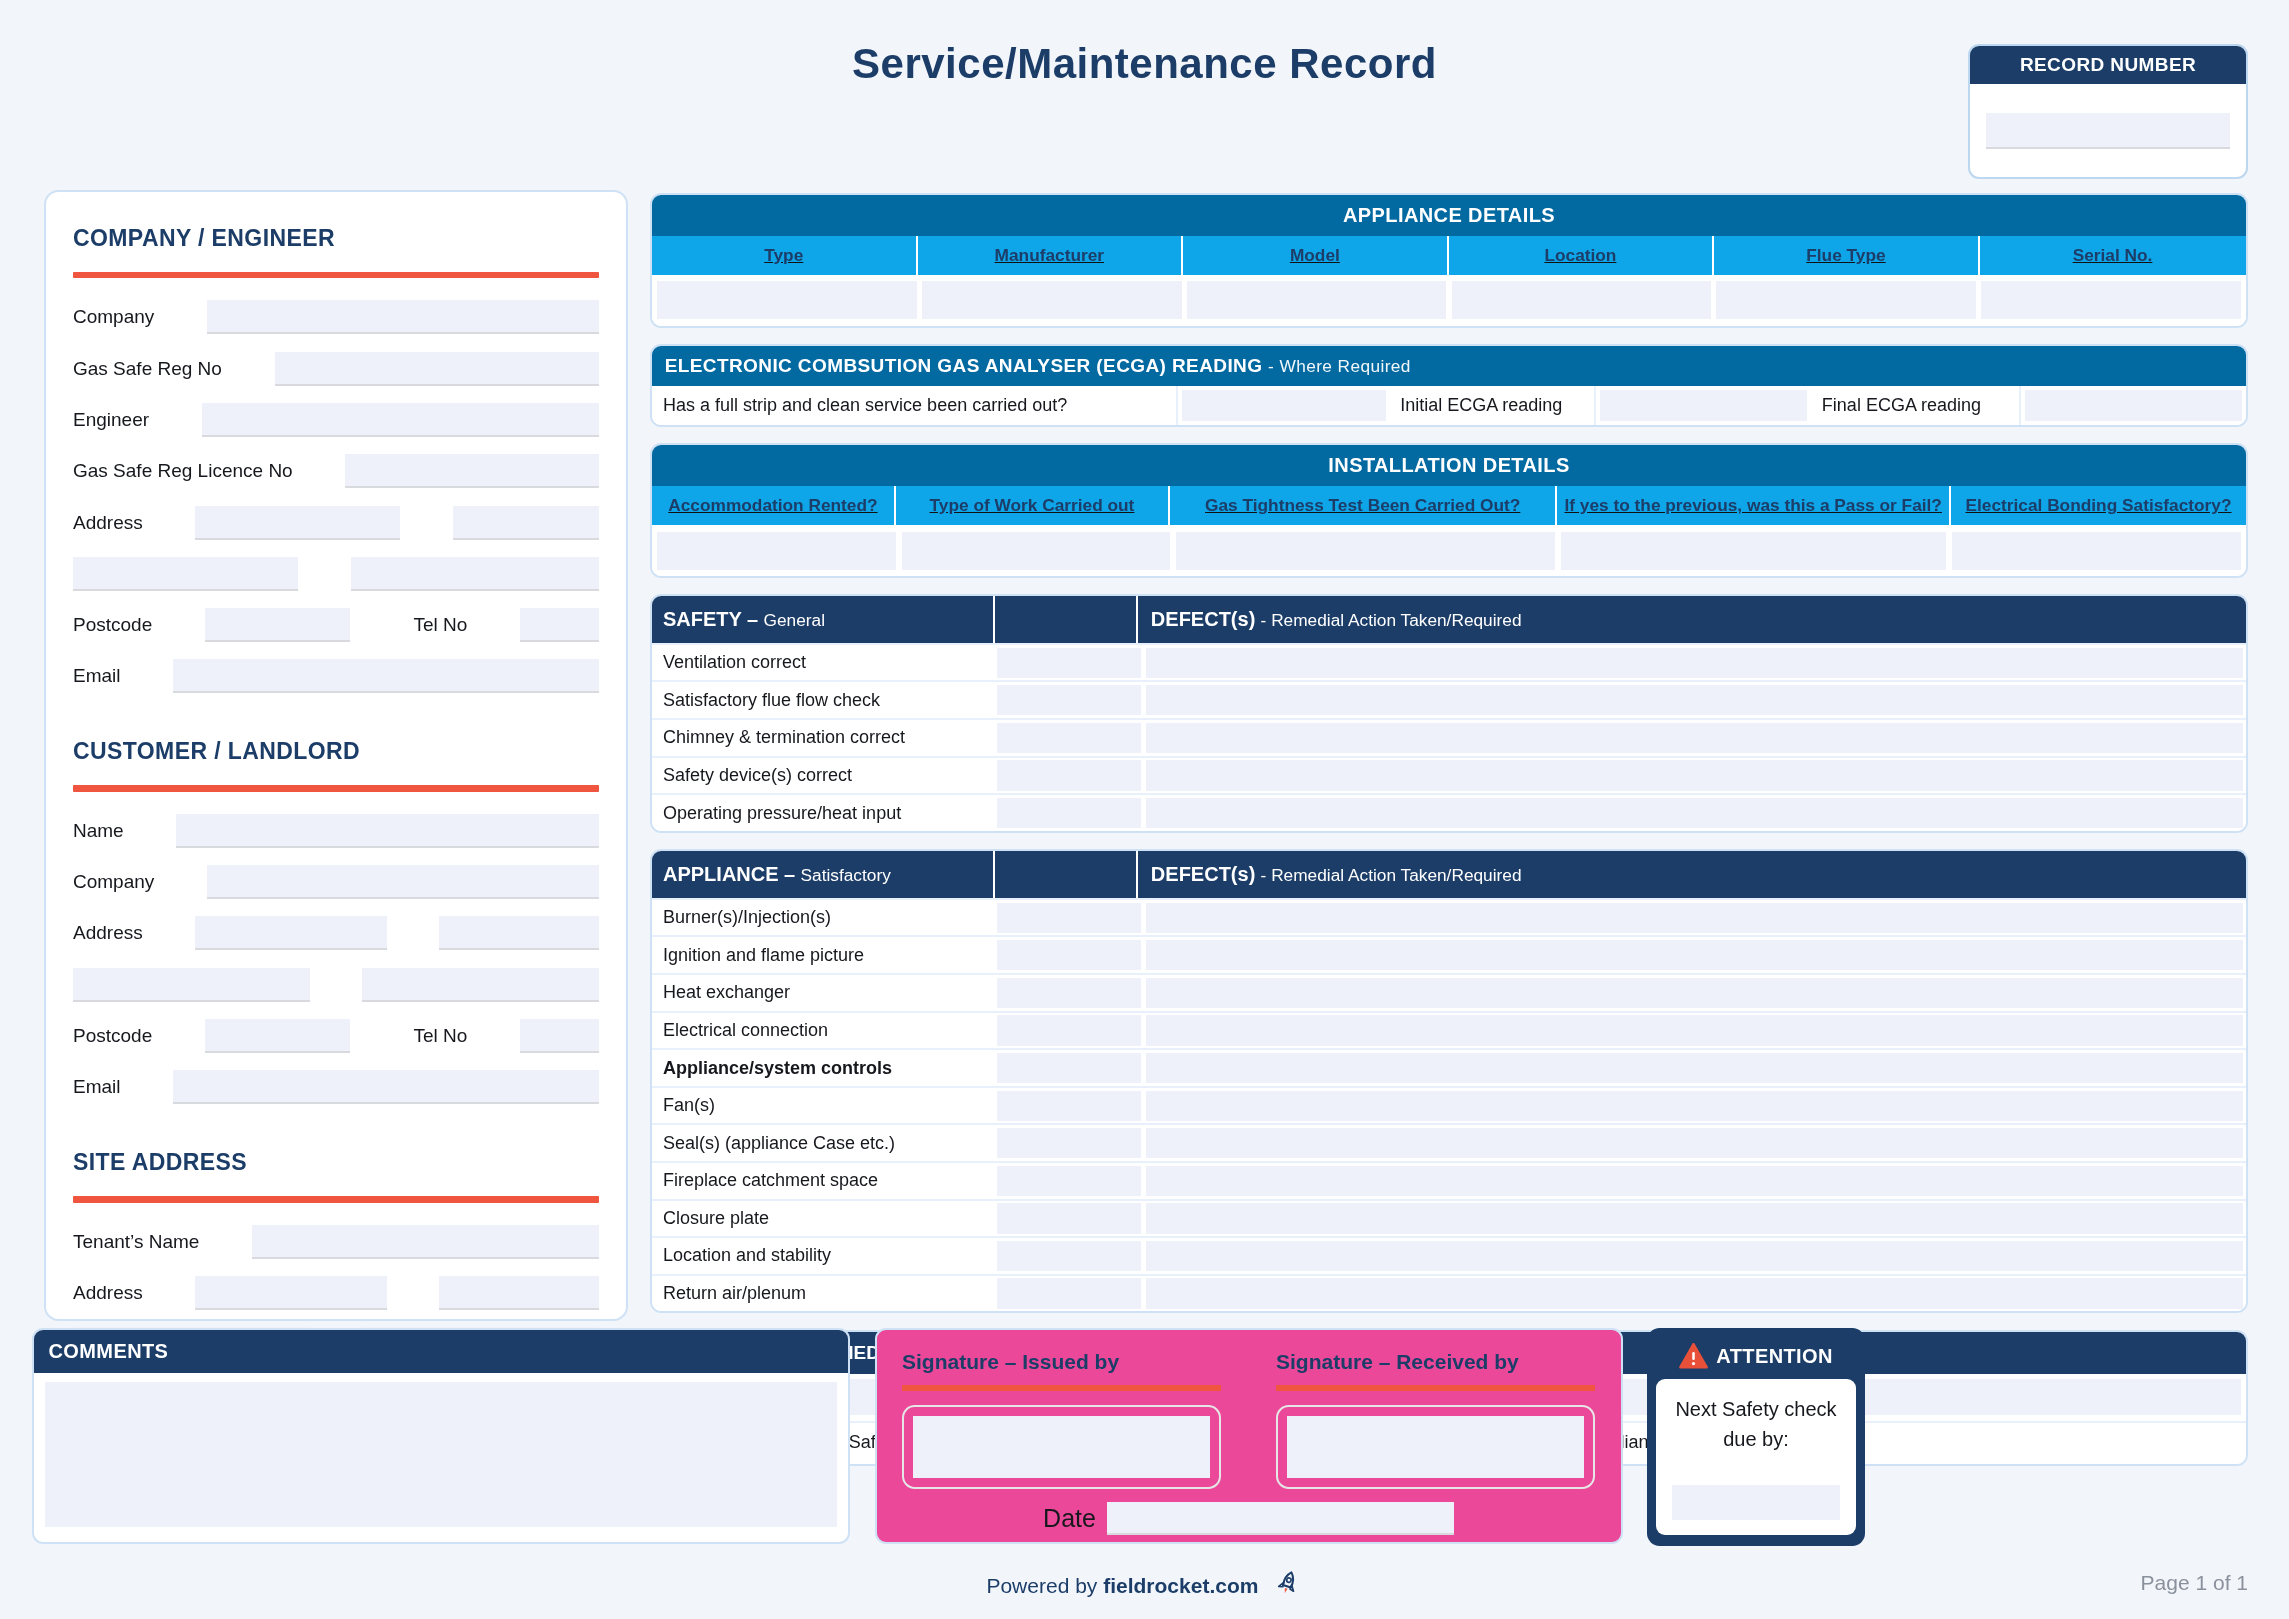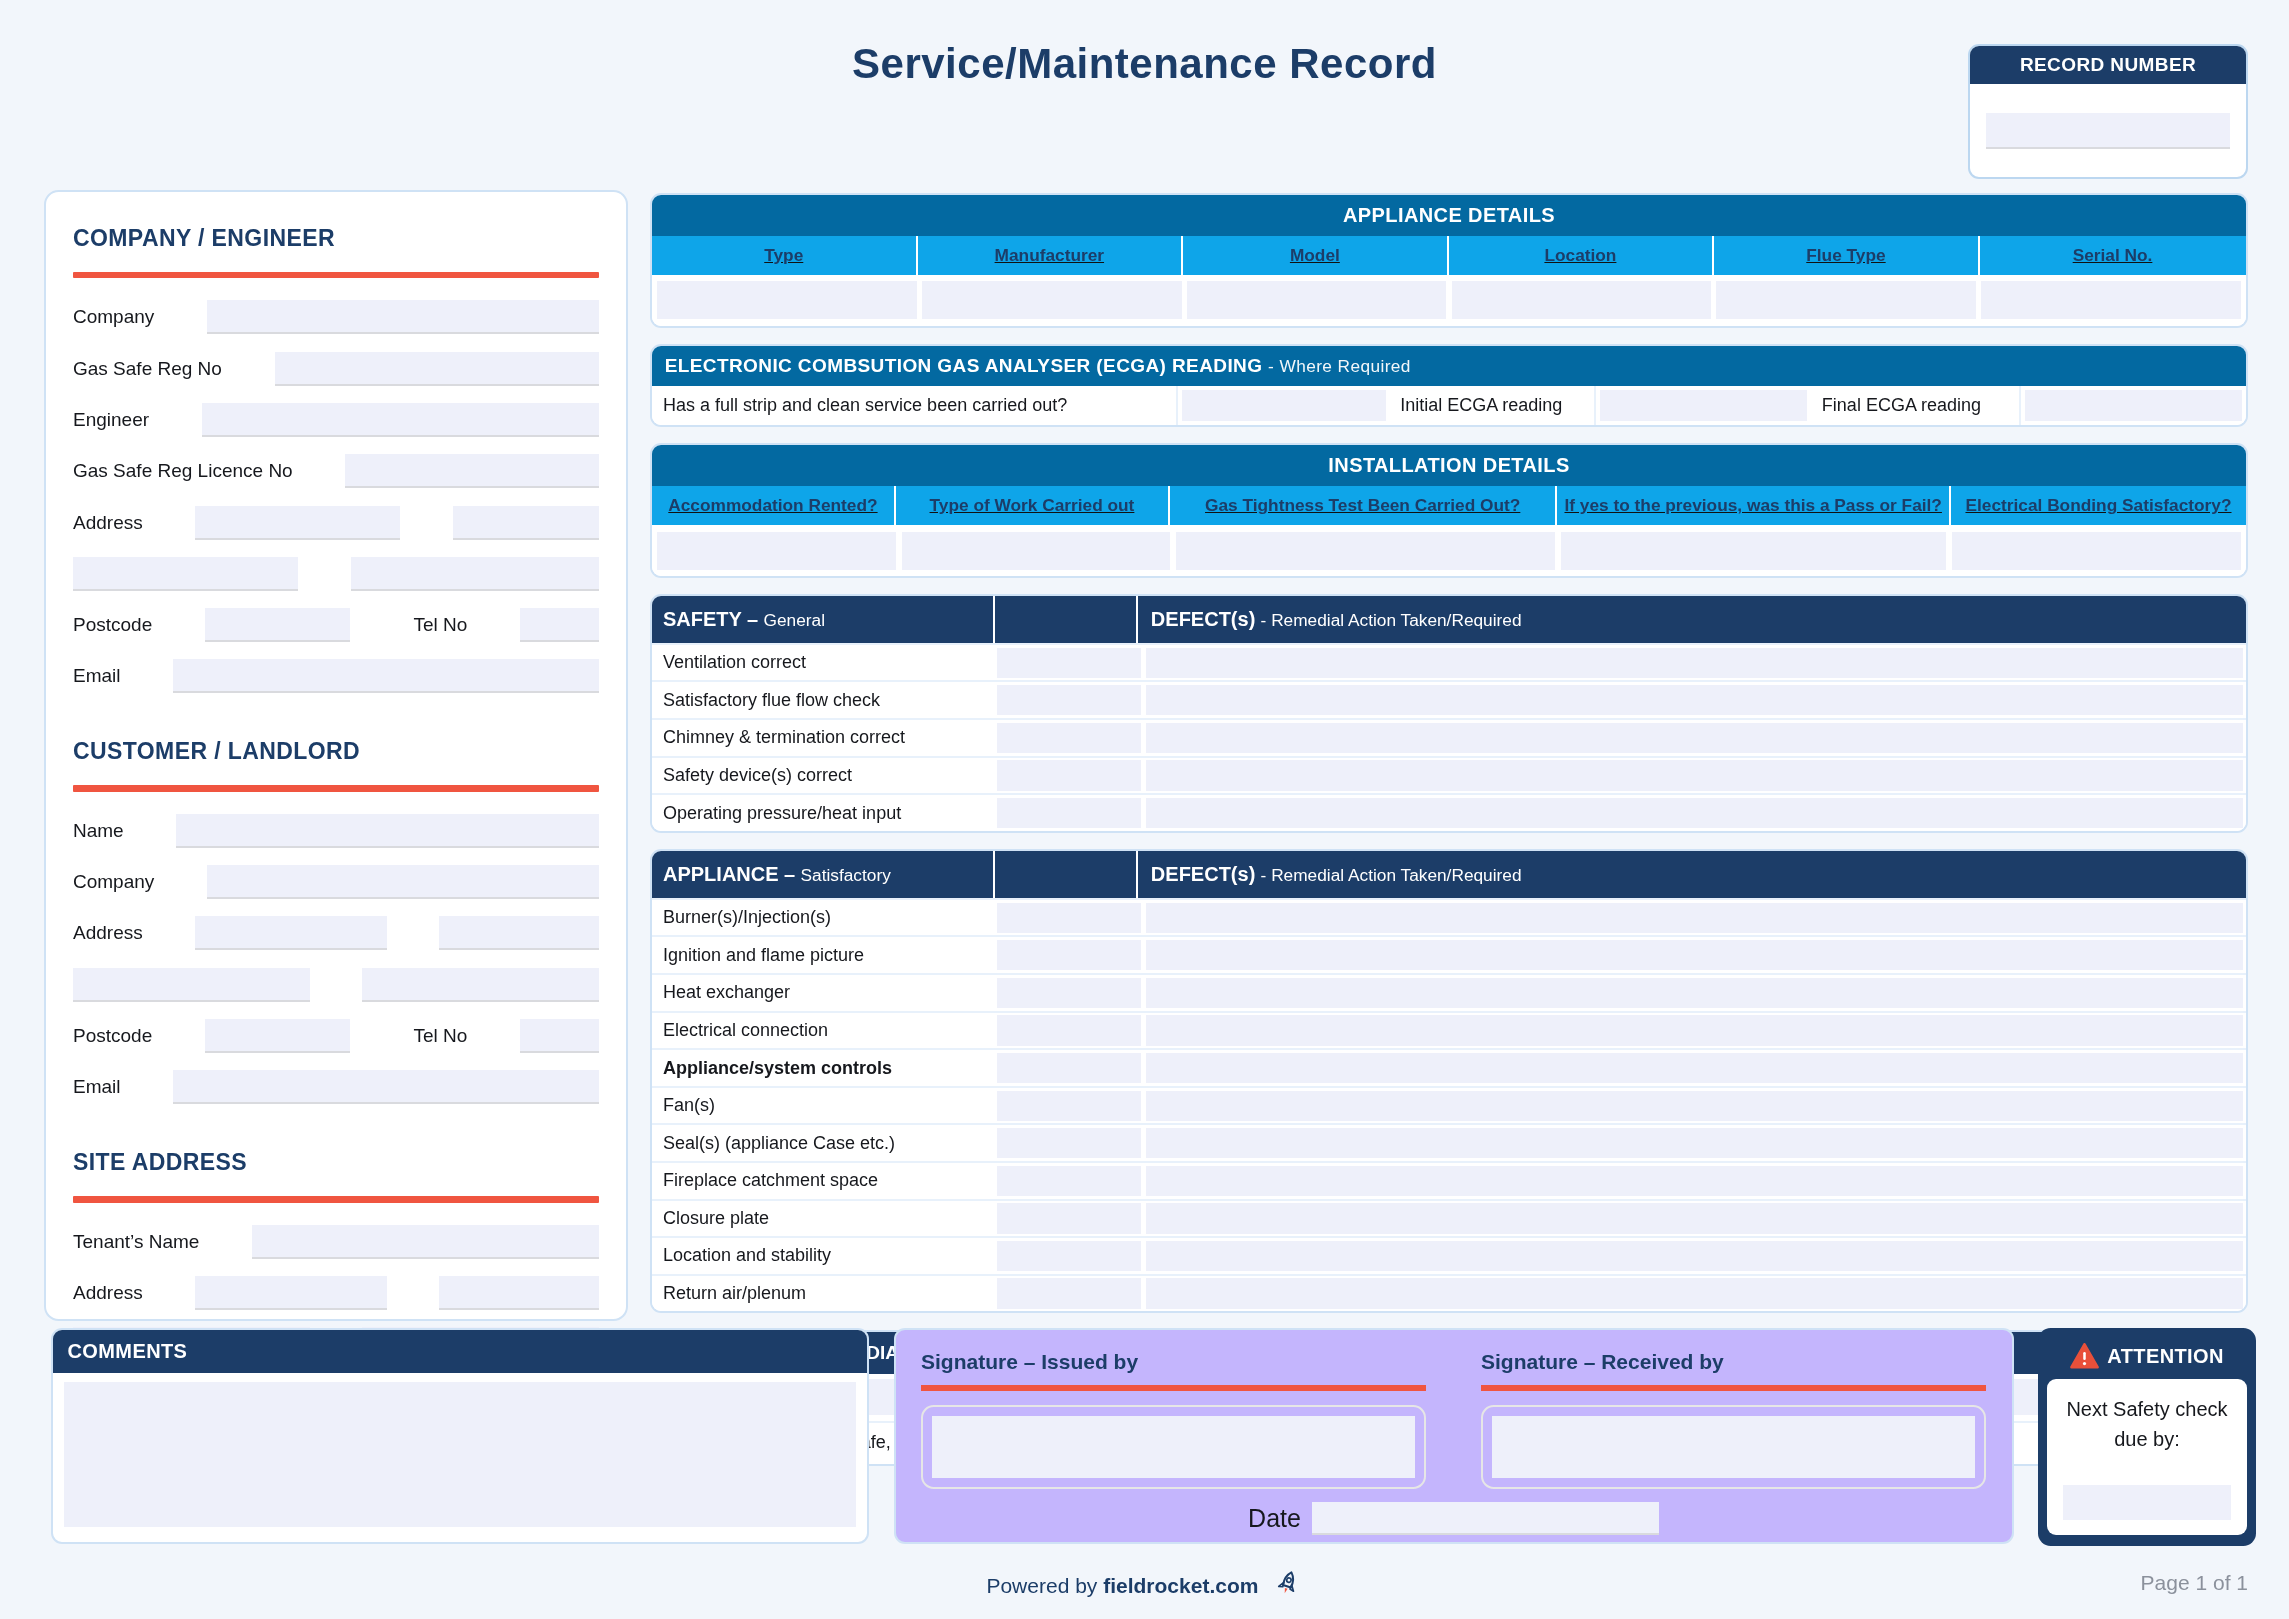--- a/index.html
+++ b/index.html
@@ -89,28 +89,28 @@
   
   .stu-head { display:flex; background:#1c3d68; color:#fff; font-weight:bold; font-size:19px; }
   .stu-head .s1 { width:9.2%; padding:10px 0 10px 11px; border-right:2.7px solid #fff; white-space:nowrap; }
   .stu-head .s2 { flex:1; padding:10px 0 10px 12.7px; }
   .stu-row { display:flex; background:#fff; padding:2.7px; }
   .stu-row .cell { height:36px; background:#eef0fa; margin:2.7px; }
   .stu-note { background:#fff; font-size:18px; color:#16181d; padding:9px 11px 11px 11px;
               border-top:2.7px solid #e8f1fb; }
 
   
-  .bottom { position:absolute; left:51px; top:1328px; width:2205px; display:flex; gap:24.5px; }
+  .bottom { position:absolute; left:32px; top:1328px; width:1833px; display:flex; gap:24.5px; }
   .comments { width:818px; height:216px; background:#fff; border:2.7px solid #cfe2f5;
               border-radius:11px; overflow:hidden; }
   .comments .hd { background:#1c3d68; color:#fff; font-weight:bold; font-size:20px;
                   padding:10px 0 10px 14.5px; letter-spacing:0.4px; }
   .comments .area { margin:9px 11px; height:145px; background:#eef0fa; }
 
-  .sig-panel { flex:1; height:216px; background:#c4b5fd; border:2.7px solid #cfe2f5;
+  .sig-panel { flex:1; height:216px; background:#ec4899; border:2.7px solid #cfe2f5;
                border-radius:11px; padding:20px 25.5px 0 25.5px; }
   .sig-cols { display:flex; gap:55px; }
   .sig-col { flex:1; }
   .sig-h { font-size:21px; font-weight:bold; color:#1c3d68; }
   .sig-bar { height:5.5px; background:#f05540; margin:11px 0 14.5px 0; }
   .sig-box { border:2.7px solid #e6e6e6; border-radius:12.7px; padding:9px; }
   .sig-box .pad { height:62px; background:#eef0fa; }
   .date-row { display:flex; justify-content:center; align-items:center; margin-top:12.7px; }
   .date-row .lbl { font-size:25px; color:#16181d; margin-right:11px;text-align:right; }
   .date-row .fi { width:347px; height:33px; }

